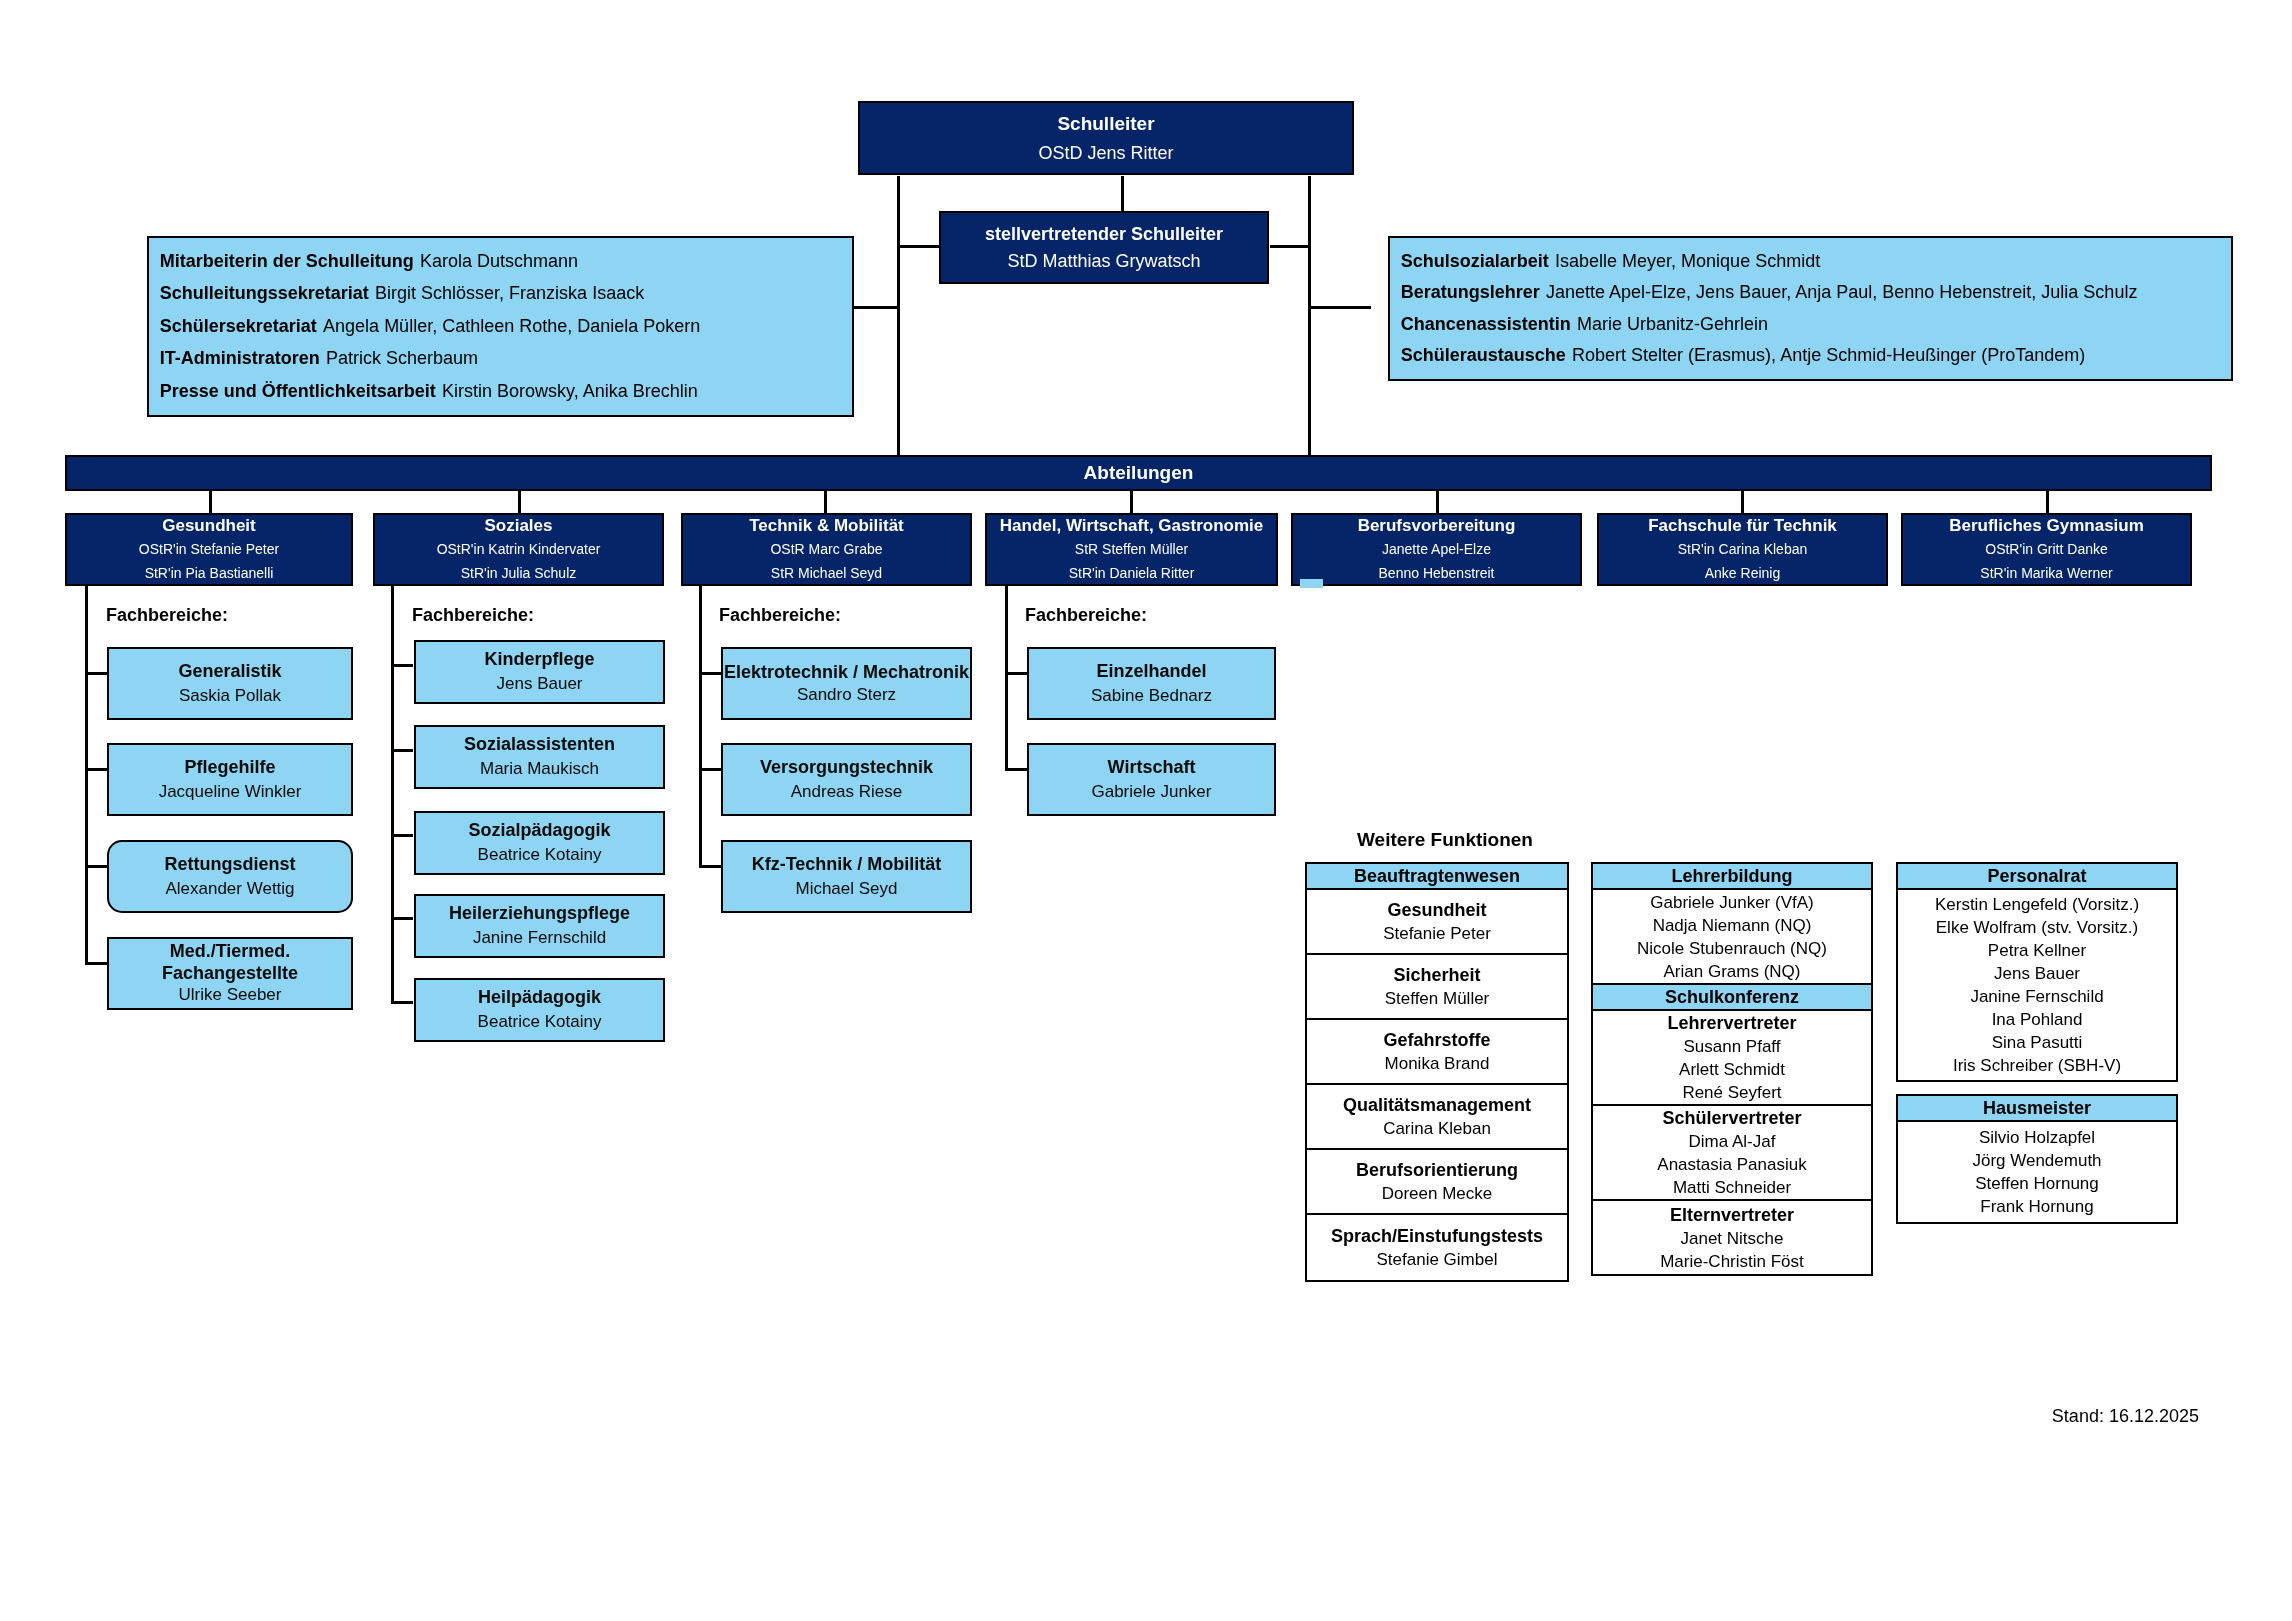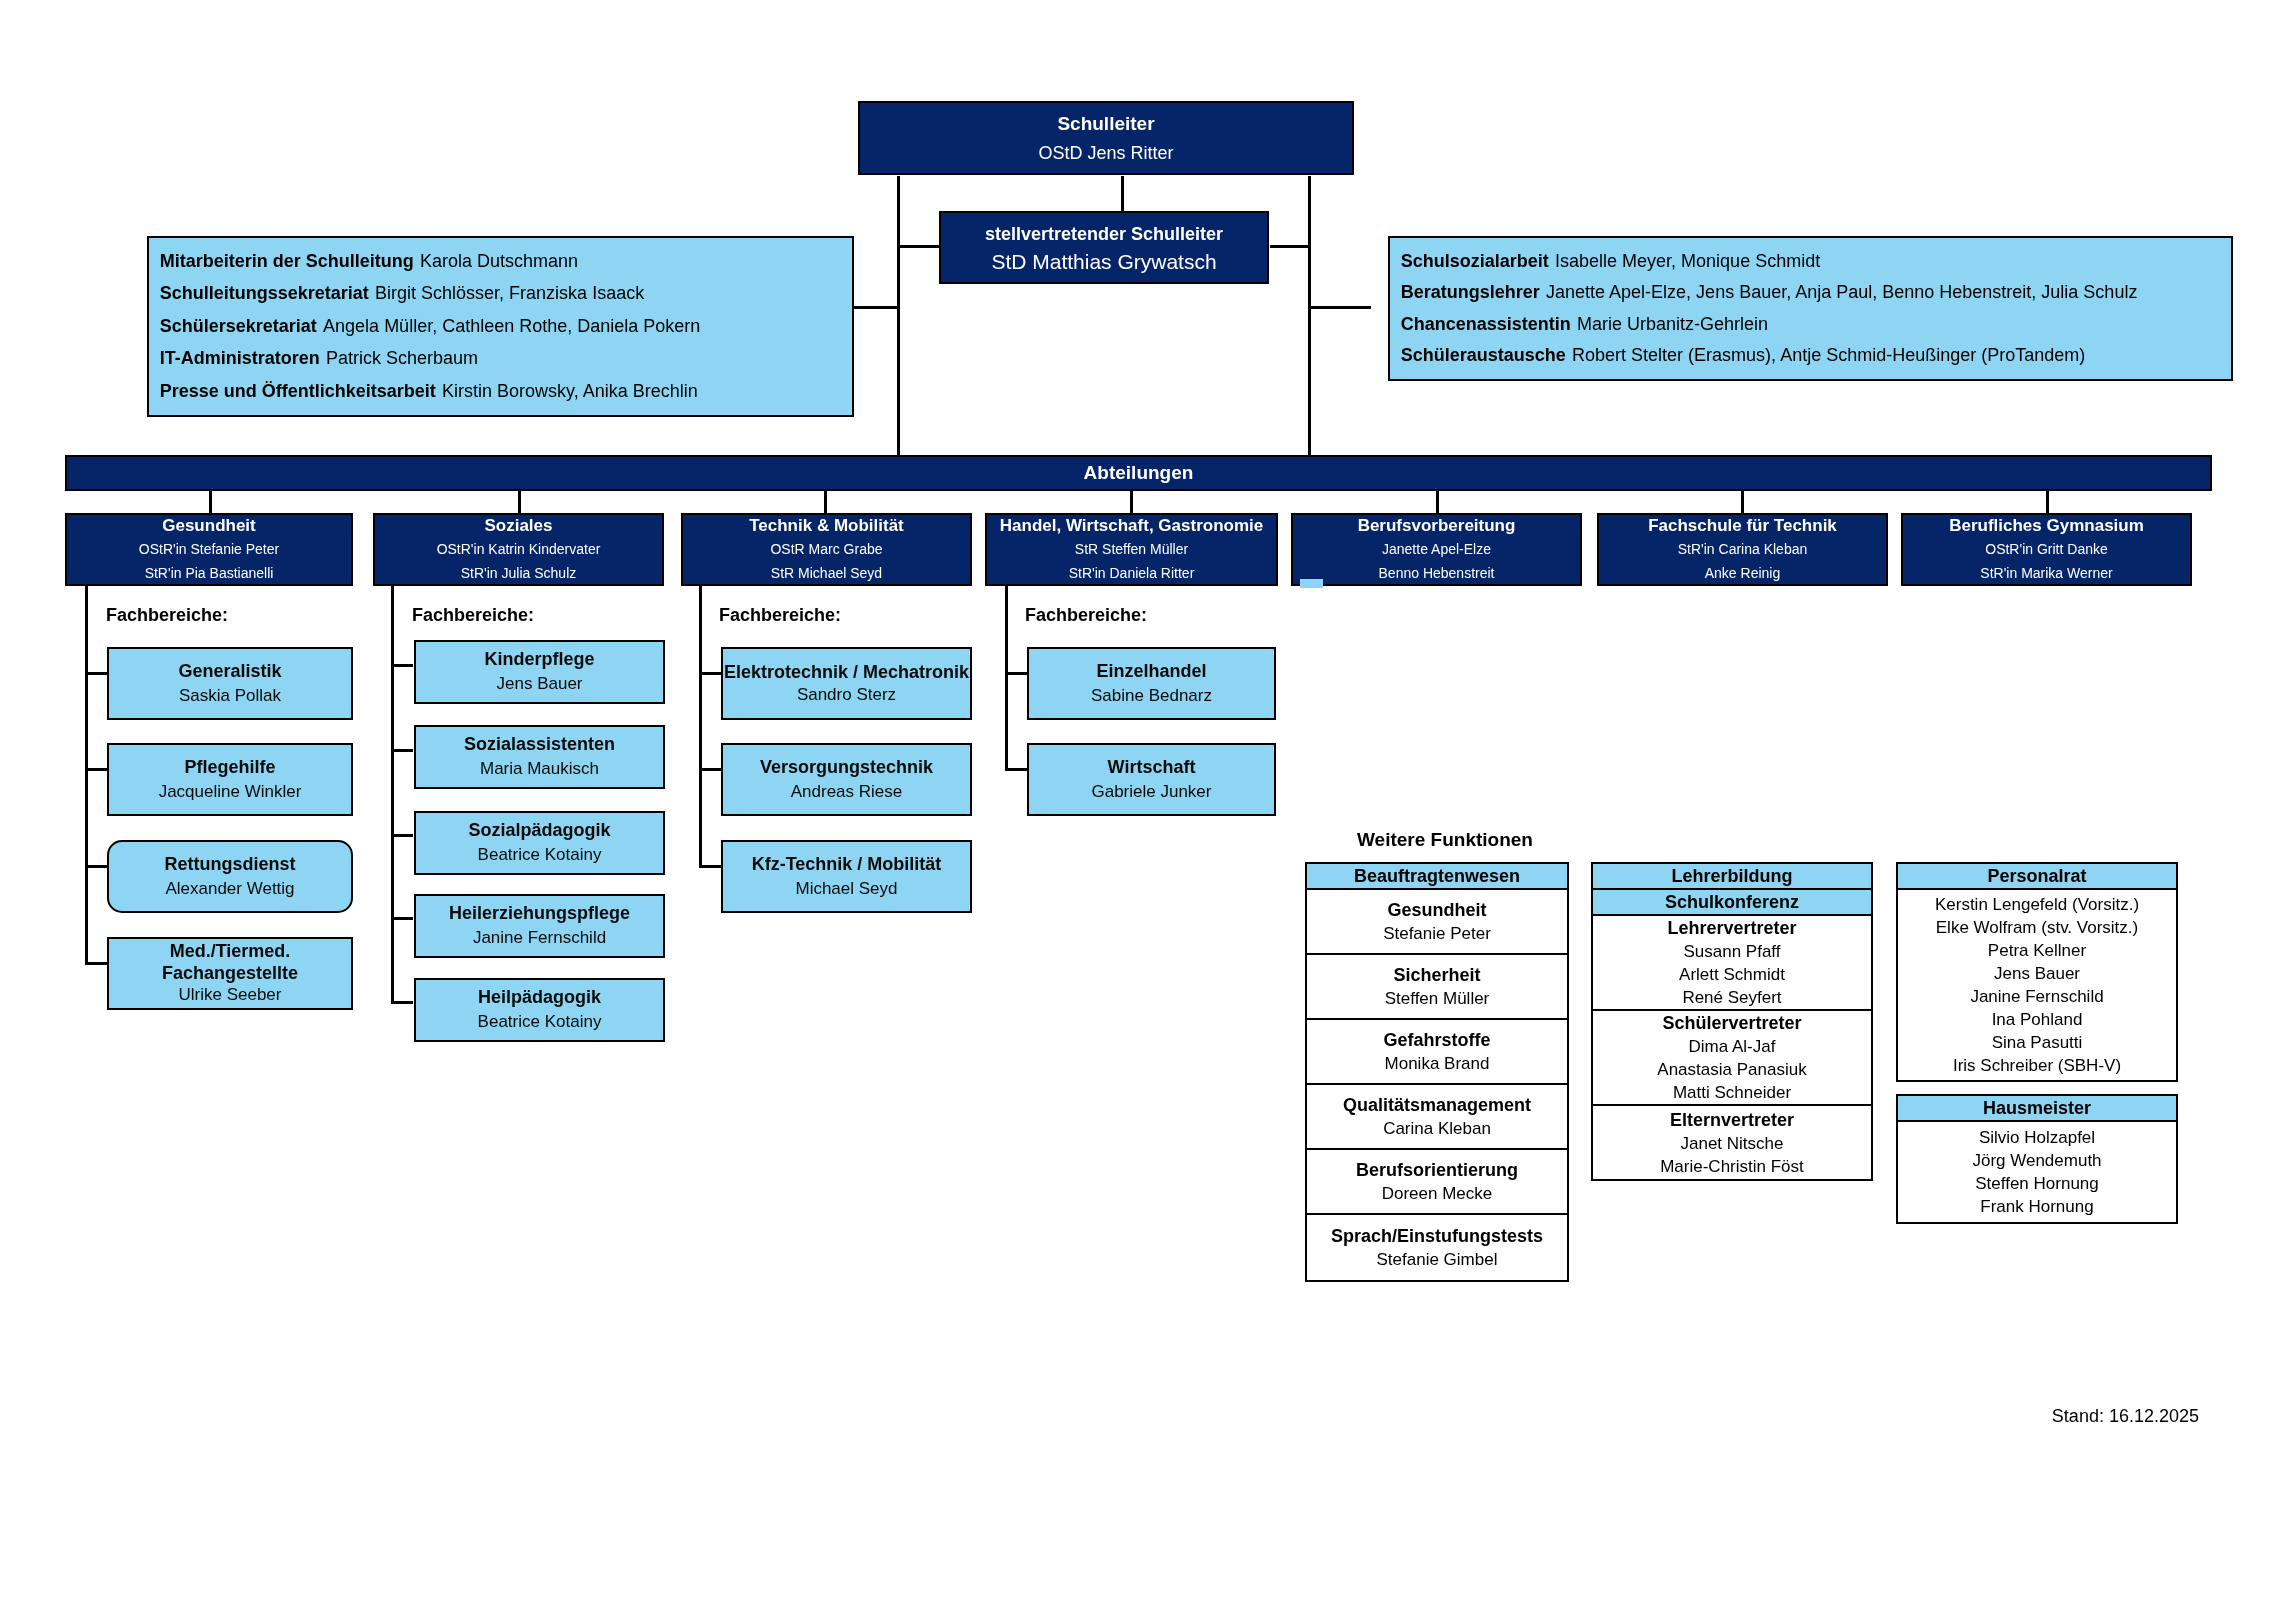--- a/index.html
+++ b/index.html
@@ -74,21 +74,21 @@
   <div class="line" style="left:1005px;top:672px;width:22.4px;height:2.7px;"></div>
   <div class="line" style="left:1005px;top:768px;width:22.4px;height:2.7px;"></div>
 
   <div class="abs navy" style="left:858px;top:101px;width:496px;height:74px;">
     <div class="bt-lg">Schulleiter</div>
     <div class="bn-lg">OStD Jens Ritter</div>
   </div>
 
   <div class="abs navy" style="left:939px;top:211px;width:330px;height:73px;">
     <div class="bt-lg" style="font-size:18px;line-height:25px;">stellvertretender Schulleiter</div>
-    <div class="bn-lg" style="font-size:21px;line-height:23px;text-align:right;">StD Matthias Grywatsch</div>
+    <div class="bn-lg" style="font-size:18px;line-height:23px;text-align:right;">StD Matthias Grywatsch</div>
   </div>
 
   <div class="info" style="left:130px;top:236px;width:707px;height:181px;">
     <div><b>Mitarbeiterin der Schulleitung</b><span>Karola Dutschmann</span></div>
     <div><b>Schulleitungssekretariat</b><span>Birgit Schlösser, Franziska Isaack</span></div>
     <div><b>Schülersekretariat</b><span>Angela Müller, Cathleen Rothe, Daniela Pokern</span></div>
     <div><b>IT-Administratoren</b><span>Patrick Scherbaum</span></div>
     <div><b>Presse und Öffentlichkeitsarbeit</b><span>Kirstin Borowsky, Anika Brechlin</span></div>
   </div>
 
@@ -228,20 +228,26 @@
       <div>Doreen Mecke</div>
     </div>
     <div class="tc last" style="height:65px;">
       <div class="tt">Sprach/Einstufungstests</div>
       <div>Stefanie Gimbel</div>
     </div>
   </div>
 
   <div class="tbl" style="left:1591px;top:862px;width:282px;">
     <div class="th">Lehrerbildung</div>
+    <div class="tc" style="height:95px;">
+      <div>Gabriele Junker (VfA)</div>
+      <div>Nadja Niemann (NQ)</div>
+      <div>Nicole Stubenrauch (NQ)</div>
+      <div>Arian Grams (NQ)</div>
+    </div>
     <div class="th">Schulkonferenz</div>
     <div class="tc" style="height:95px;">
       <div class="tt">Lehrervertreter</div>
       <div>Susann Pfaff</div>
       <div>Arlett Schmidt</div>
       <div>René Seyfert</div>
     </div>
     <div class="tc" style="height:95px;">
       <div class="tt">Schülervertreter</div>
       <div>Dima Al-Jaf</div>

